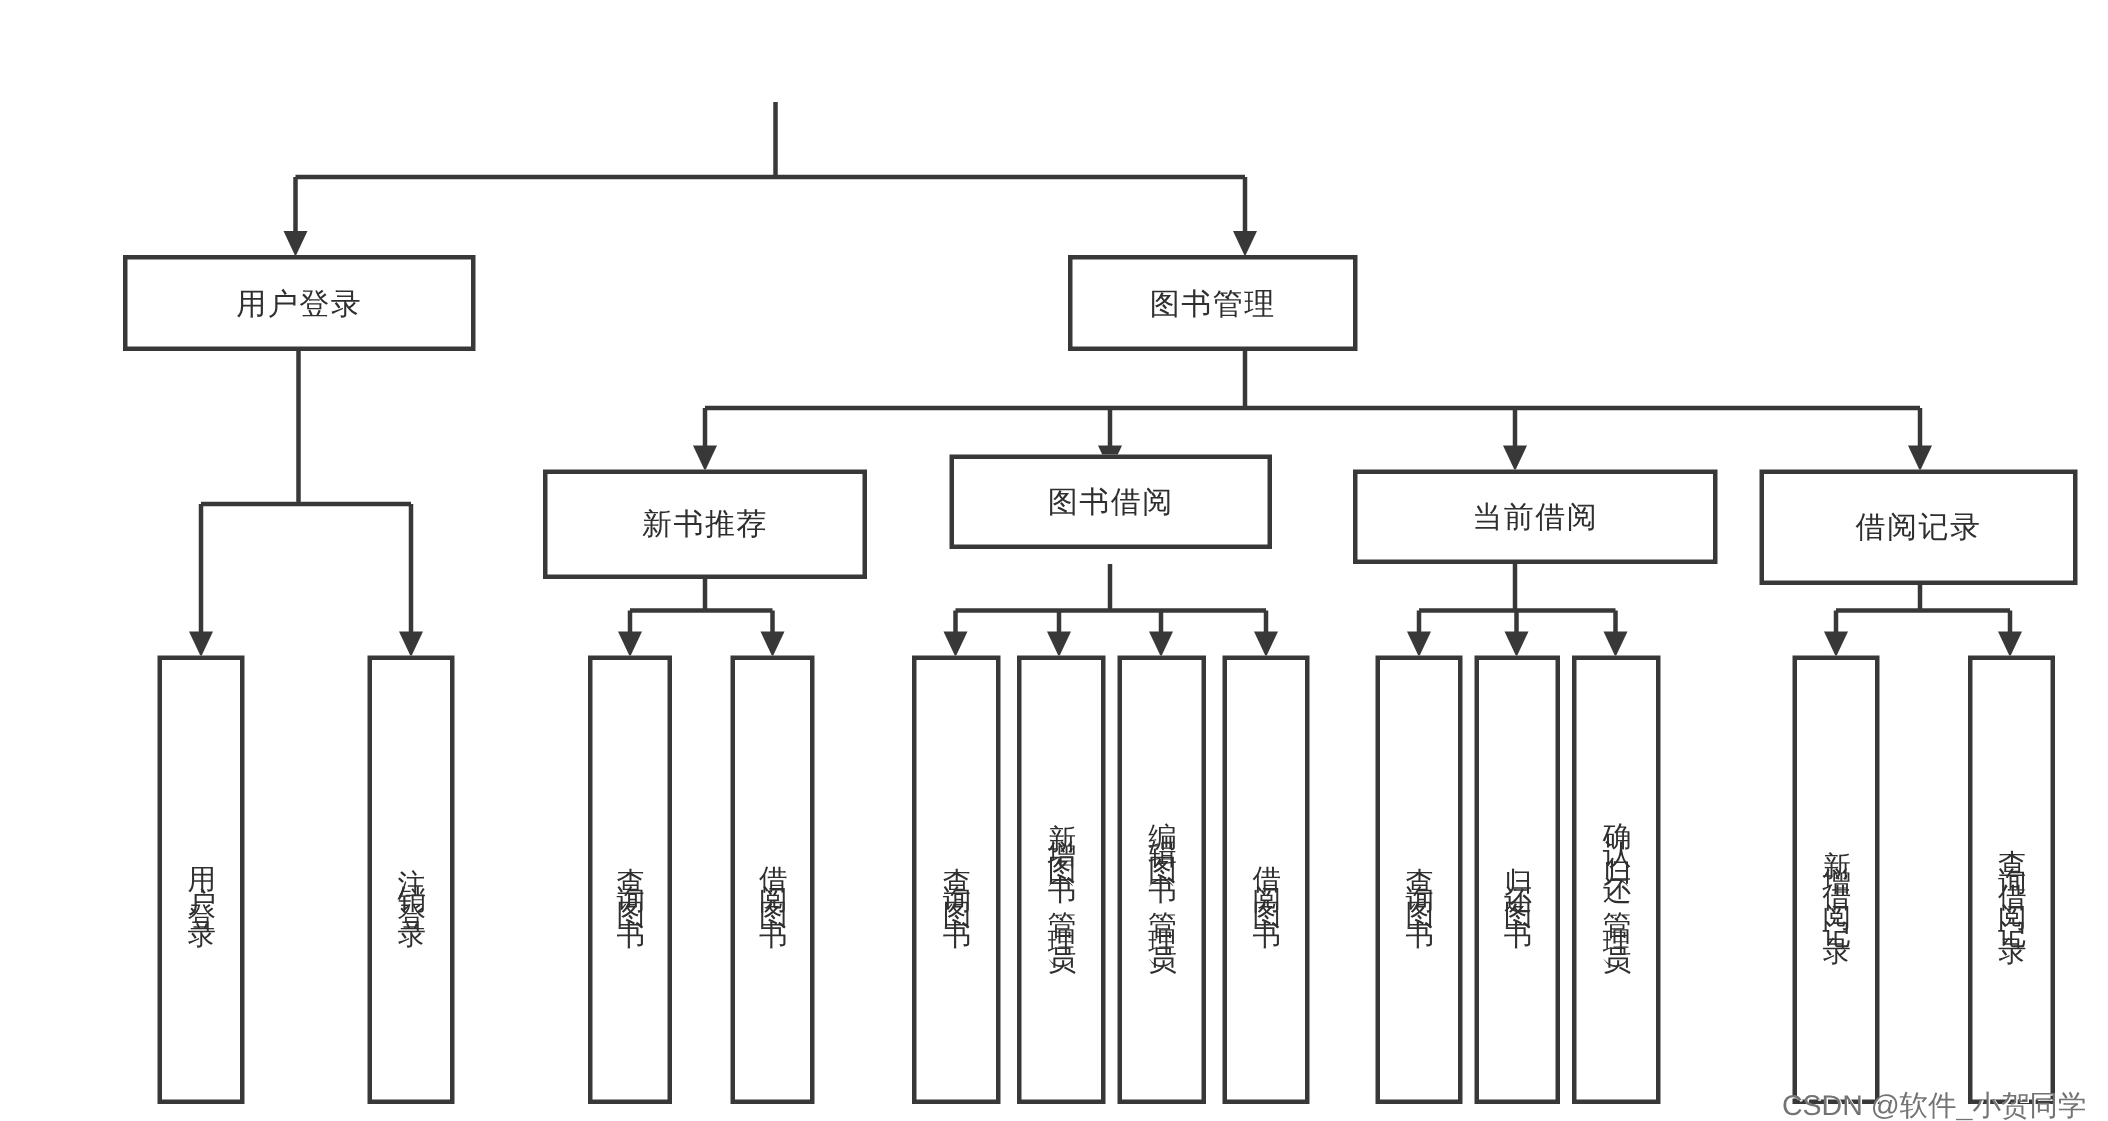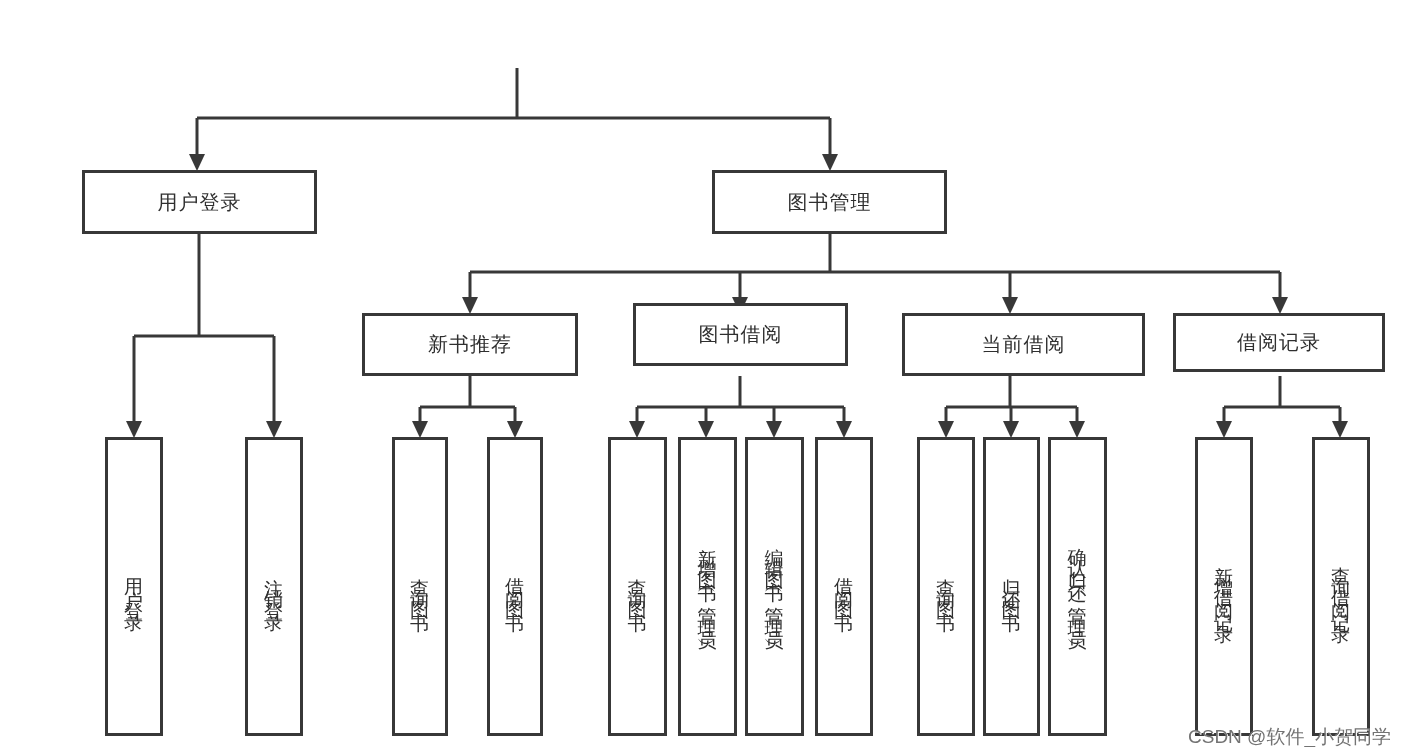--- a/index.html
+++ b/index.html
@@ -129,34 +129,34 @@
       <polygon points="1069,421 1085,421 1077,438"></polygon>
       <polygon points="1216,421 1232,421 1224,438"></polygon>
       <polygon points="1332,421 1348,421 1340,438"></polygon>
     </g>
   </svg>
 
 
   <div class="node node-h" style="left:82px; top:170px; width:235px; height:64px;">
     <span>用户登录</span>
   </div>
-  <div class="node node-h" style="left:712px; top:170px; width:235px; height:64px;">
+  <div class="node node-h" style="left:712px; top:170px; width:193px; height:64px;">
     <span>图书管理</span>
   </div>
 
-  <div class="node node-h" style="left:362px; top:313px; width:216px; height:63px;">
+  <div class="node node-h" style="left:362px; top:313px; width:216px; height:73px;">
     <span>新书推荐</span>
   </div>
   <div class="node node-h" style="left:633px; top:303px; width:215px; height:63px;">
     <span>图书借阅</span>
   </div>
   <div class="node node-h" style="left:902px; top:313px; width:243px; height:63px;">
     <span>当前借阅</span>
   </div>
-  <div class="node node-h" style="left:1173px; top:313px; width:212px; height:59px;">
+  <div class="node node-h" style="left:1173px; top:313px; width:212px; height:77px;">
     <span>借阅记录</span>
   </div>
 
   <div class="node node-v" style="left:105px; top:437px; width:58px; height:299px;">
     <span class="vlabel">用户登录</span>
   </div>
   <div class="node node-v" style="left:245px; top:437px; width:58px; height:299px;">
     <span class="vlabel">注销登录</span>
   </div>
 

